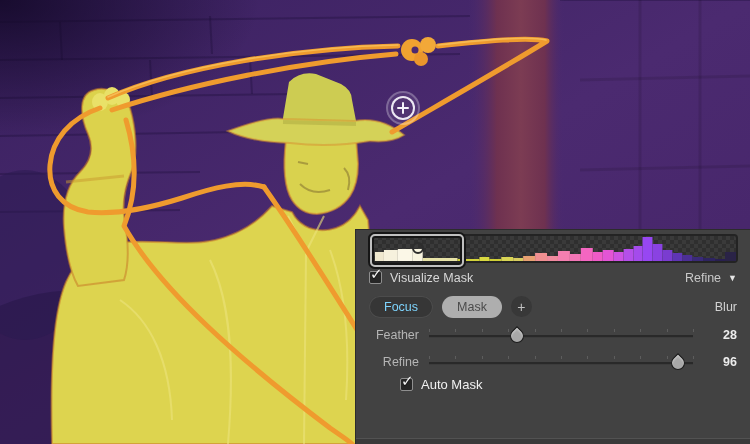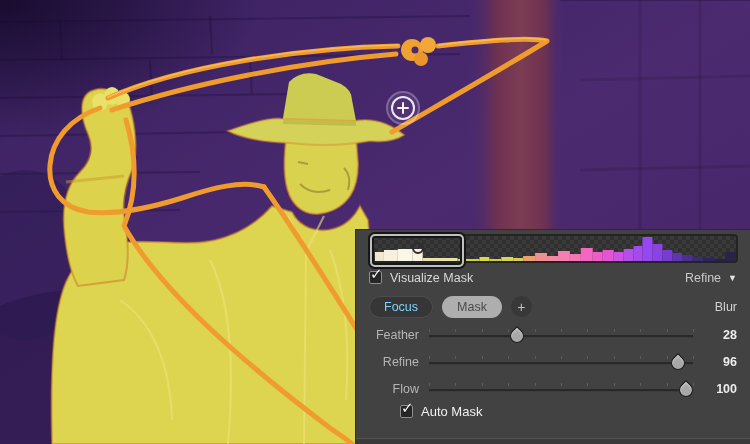--- a/index.html
+++ b/index.html
@@ -284,39 +284,20 @@
           <div class="tickmark" style="left: 50%;"></div>
           <div class="tickmark" style="left: 60%;"></div>
           <div class="tickmark" style="left: 70%;"></div>
           <div class="tickmark" style="left: 80%;"></div>
           <div class="tickmark" style="left: 90%;"></div>
           <div class="tickmark" style="left: 100%;"></div>
           <div class="handle" style="left: 94%;"></div>
         </div>
       <span class="sval">96</span>
     </div>
-    <div class="srow">
-      <span class="slabel">Flow</span>
-      <div class="track">
-          <div class="line"></div>
-          <div class="tickmark" style="left: 0%;"></div>
-          <div class="tickmark" style="left: 10%;"></div>
-          <div class="tickmark" style="left: 20%;"></div>
-          <div class="tickmark" style="left: 30%;"></div>
-          <div class="tickmark" style="left: 40%;"></div>
-          <div class="tickmark" style="left: 50%;"></div>
-          <div class="tickmark" style="left: 60%;"></div>
-          <div class="tickmark" style="left: 70%;"></div>
-          <div class="tickmark" style="left: 80%;"></div>
-          <div class="tickmark" style="left: 90%;"></div>
-          <div class="tickmark" style="left: 100%;"></div>
-          <div class="handle" style="left: 97%;"></div>
-        </div>
-      <span class="sval">100</span>
-    </div>
 
     <div class="row-mask">
       <span class="cbx">
         <span class="tick">✓</span>
       </span>
       <span class="lbl">Auto Mask</span>
     </div>
 
     <div class="panel-bottom"></div>
   </div>

